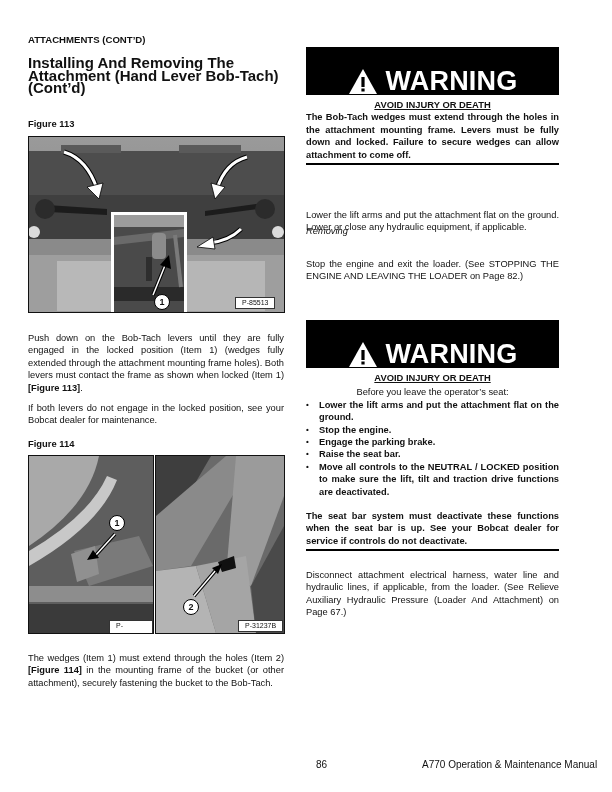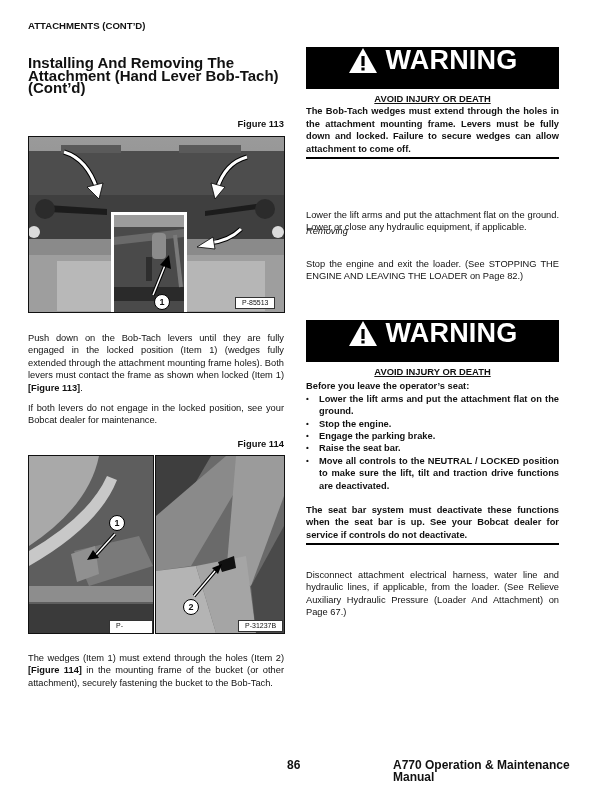--- a/index.html
+++ b/index.html
@@ -4,47 +4,47 @@
 <style>
   html, body { margin: 0; padding: 0; background: #ffffff; }
   body { width: 612px; height: 792px; position: relative; overflow: hidden;
          font-family: "Liberation Sans", sans-serif; color: #111; font-size: 9.3px; line-height: 12.4px; }
   .abs { position: absolute; }
   .col-left { left: 28px; width: 256px; }
   .col-right { left: 306px; width: 253px; }
   .h-section { font-weight: bold; font-size: 9.6px; }
   .h-sub { font-weight: bold; font-size: 15px; line-height: 12.6px; }
   .italic { font-style: italic; margin-top: 40px; }
-  .bold { font-weight: bold; }
+  .bold { font-weight: normal; text-align: center; }
   .just { text-align: justify; }
-  .fig-label { font-weight: bold; font-size: 9.4px; text-align: right; }
+  .fig-label { font-weight: bold; font-size: 9.4px; }
 
   
-  .warn-box { background: #000; color: #fff; height: 42px; display: flex; align-items: flex-start; justify-content: center; }
+  .warn-box { background: #000; color: #fff; height: 48px; display: flex; align-items: flex-end; justify-content: center; }
   .warn-title { font-size: 27px; font-weight: bold; letter-spacing: 0.2px; margin-left: 8px; line-height: 1; }
   .avoid { text-align: center; font-weight: bold; font-size: 9.4px; margin-top: 4px; text-decoration: underline; }
   .warn-body { font-weight: bold; text-align: justify; }
   .warn-code { text-align: right; font-size: 7.4px; }
   .warn-rule { height: 2px; background: #000; margin-top: 2px; }
 
   ul.bul { list-style: none; margin: 0; padding: 0; }
   ul.bul li { position: relative; padding-left: 13px; font-weight: bold; text-align: justify; }
   ul.bul li::before { content: "\2022"; position: absolute; left: 0; top: 0; font-size: 8px; }
 
   
   .photo { border: 1.5px solid #111; overflow: hidden; background: #6f6f6f; }
   .photo-code { position: absolute; background: #fff; border: 1px solid #333; font-size: 7px; line-height: 10px; padding: 0 6px; }
   .callout { position: absolute; width: 14px; height: 14px; border-radius: 50%; background: #fff; border: 1.2px solid #000;
              font-weight: bold; font-size: 9px; line-height: 14px; text-align: center; }
-  .footer { top: 759px; font-size: 12px; font-weight: bold; }
+  .footer { top: 759px; font-size: 10px; font-weight: normal; margin-left: 29px; }
 </style>
 </head>
 <body>
 
-<div class="abs col-left h-section" style="top:20px;">ATTACHMENTS (CONT’D)</div>
+<div class="abs col-left h-section" style="top:34px;">ATTACHMENTS (CONT’D)</div>
 
 <div class="abs col-left h-sub" style="top:57px;">Installing And Removing The Attachment (Hand Lever Bob-Tach) (Cont’d)</div>
 
 <div class="abs col-left italic" style="top:94px;">Installing (Cont’d)</div>
 
 <div class="abs col-left fig-label" style="top:118px;">Figure 113</div>
 
 <div class="abs photo" style="left:28px; top:136px; width:255px; height:175px;">
   <svg width="255" height="175" viewBox="0 0 255 175">
     <defs>

